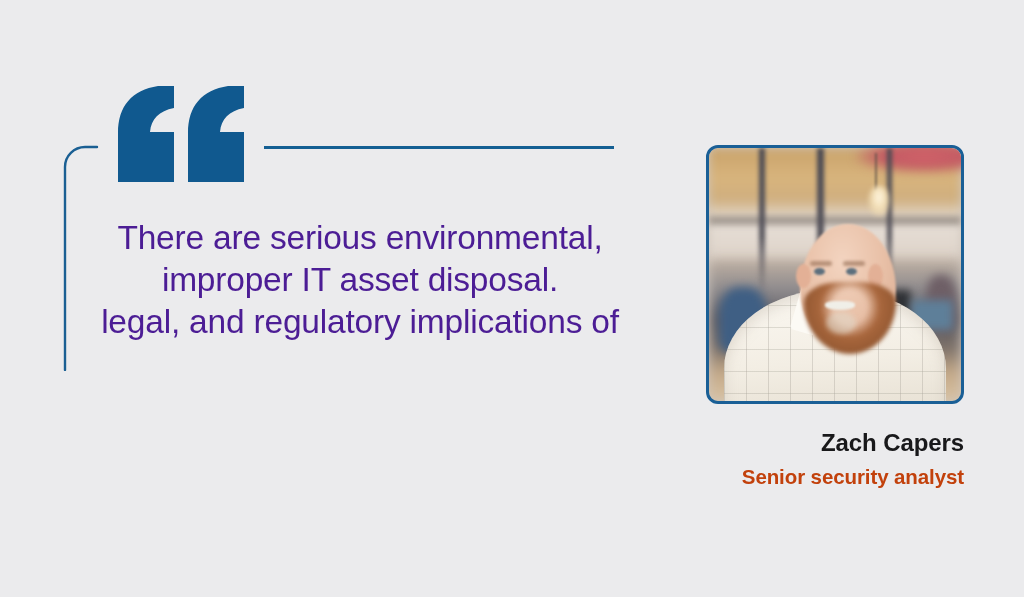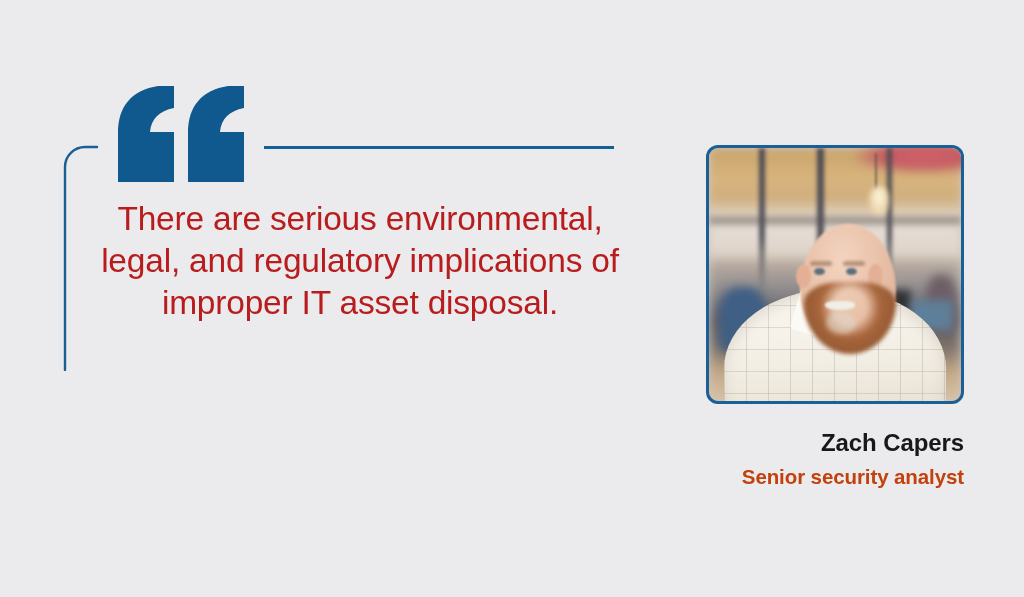--- a/index.html
+++ b/index.html
@@ -46,27 +46,27 @@
     top: 146px;
     width: 350px;
     height: 3px;
     background: #145f93;
   }
 
   
   .quote-text {
     position: absolute;
     left: 60px;
-    top: 198px;
+    top: 217px;
     width: 600px;
     text-align: center;
     font-size: 33.5px;
     line-height: 42px;
     font-weight: 400;
-    color: #b91c1c;
+    color: #4c1d95;
     letter-spacing: -0.2px;
   }
   .quote-text .line {
     display: block;
     white-space: nowrap;
   }
 
   
   .photo-frame {
     position: absolute;
@@ -319,22 +319,22 @@
 
   <svg class="quote-mark" viewBox="0 0 132 96" xmlns="http://www.w3.org/2000/svg" aria-hidden="true">
     <path d="M0 96 V47 C0 20 14 4 40 0 L56 0 L56 22 C41 25 33 33 32 46 L56 46 L56 96 Z" fill="#10598f"></path>
     <path d="M70 96 V47 C70 20 84 4 110 0 L126 0 L126 22 C111 25 103 33 102 46 L126 46 L126 96 Z" fill="#10598f"></path>
   </svg>
 
   <div class="rule"></div>
 
   <div class="quote-text">
     <span class="line">There are serious environmental,</span>
+    <span class="line">improper IT asset disposal.</span>
     <span class="line">legal, and regulatory implications of</span>
-    <span class="line">improper IT asset disposal.</span>
   </div>
 
   <div class="photo-frame">
     <div class="photo">
       <div class="bg-wall"></div>
       <div class="bg-red"></div>
       <div class="bg-beam"></div>
       <div class="bg-lower"></div>
       <div class="bg-mullion-a"></div>
       <div class="bg-mullion-b"></div>

